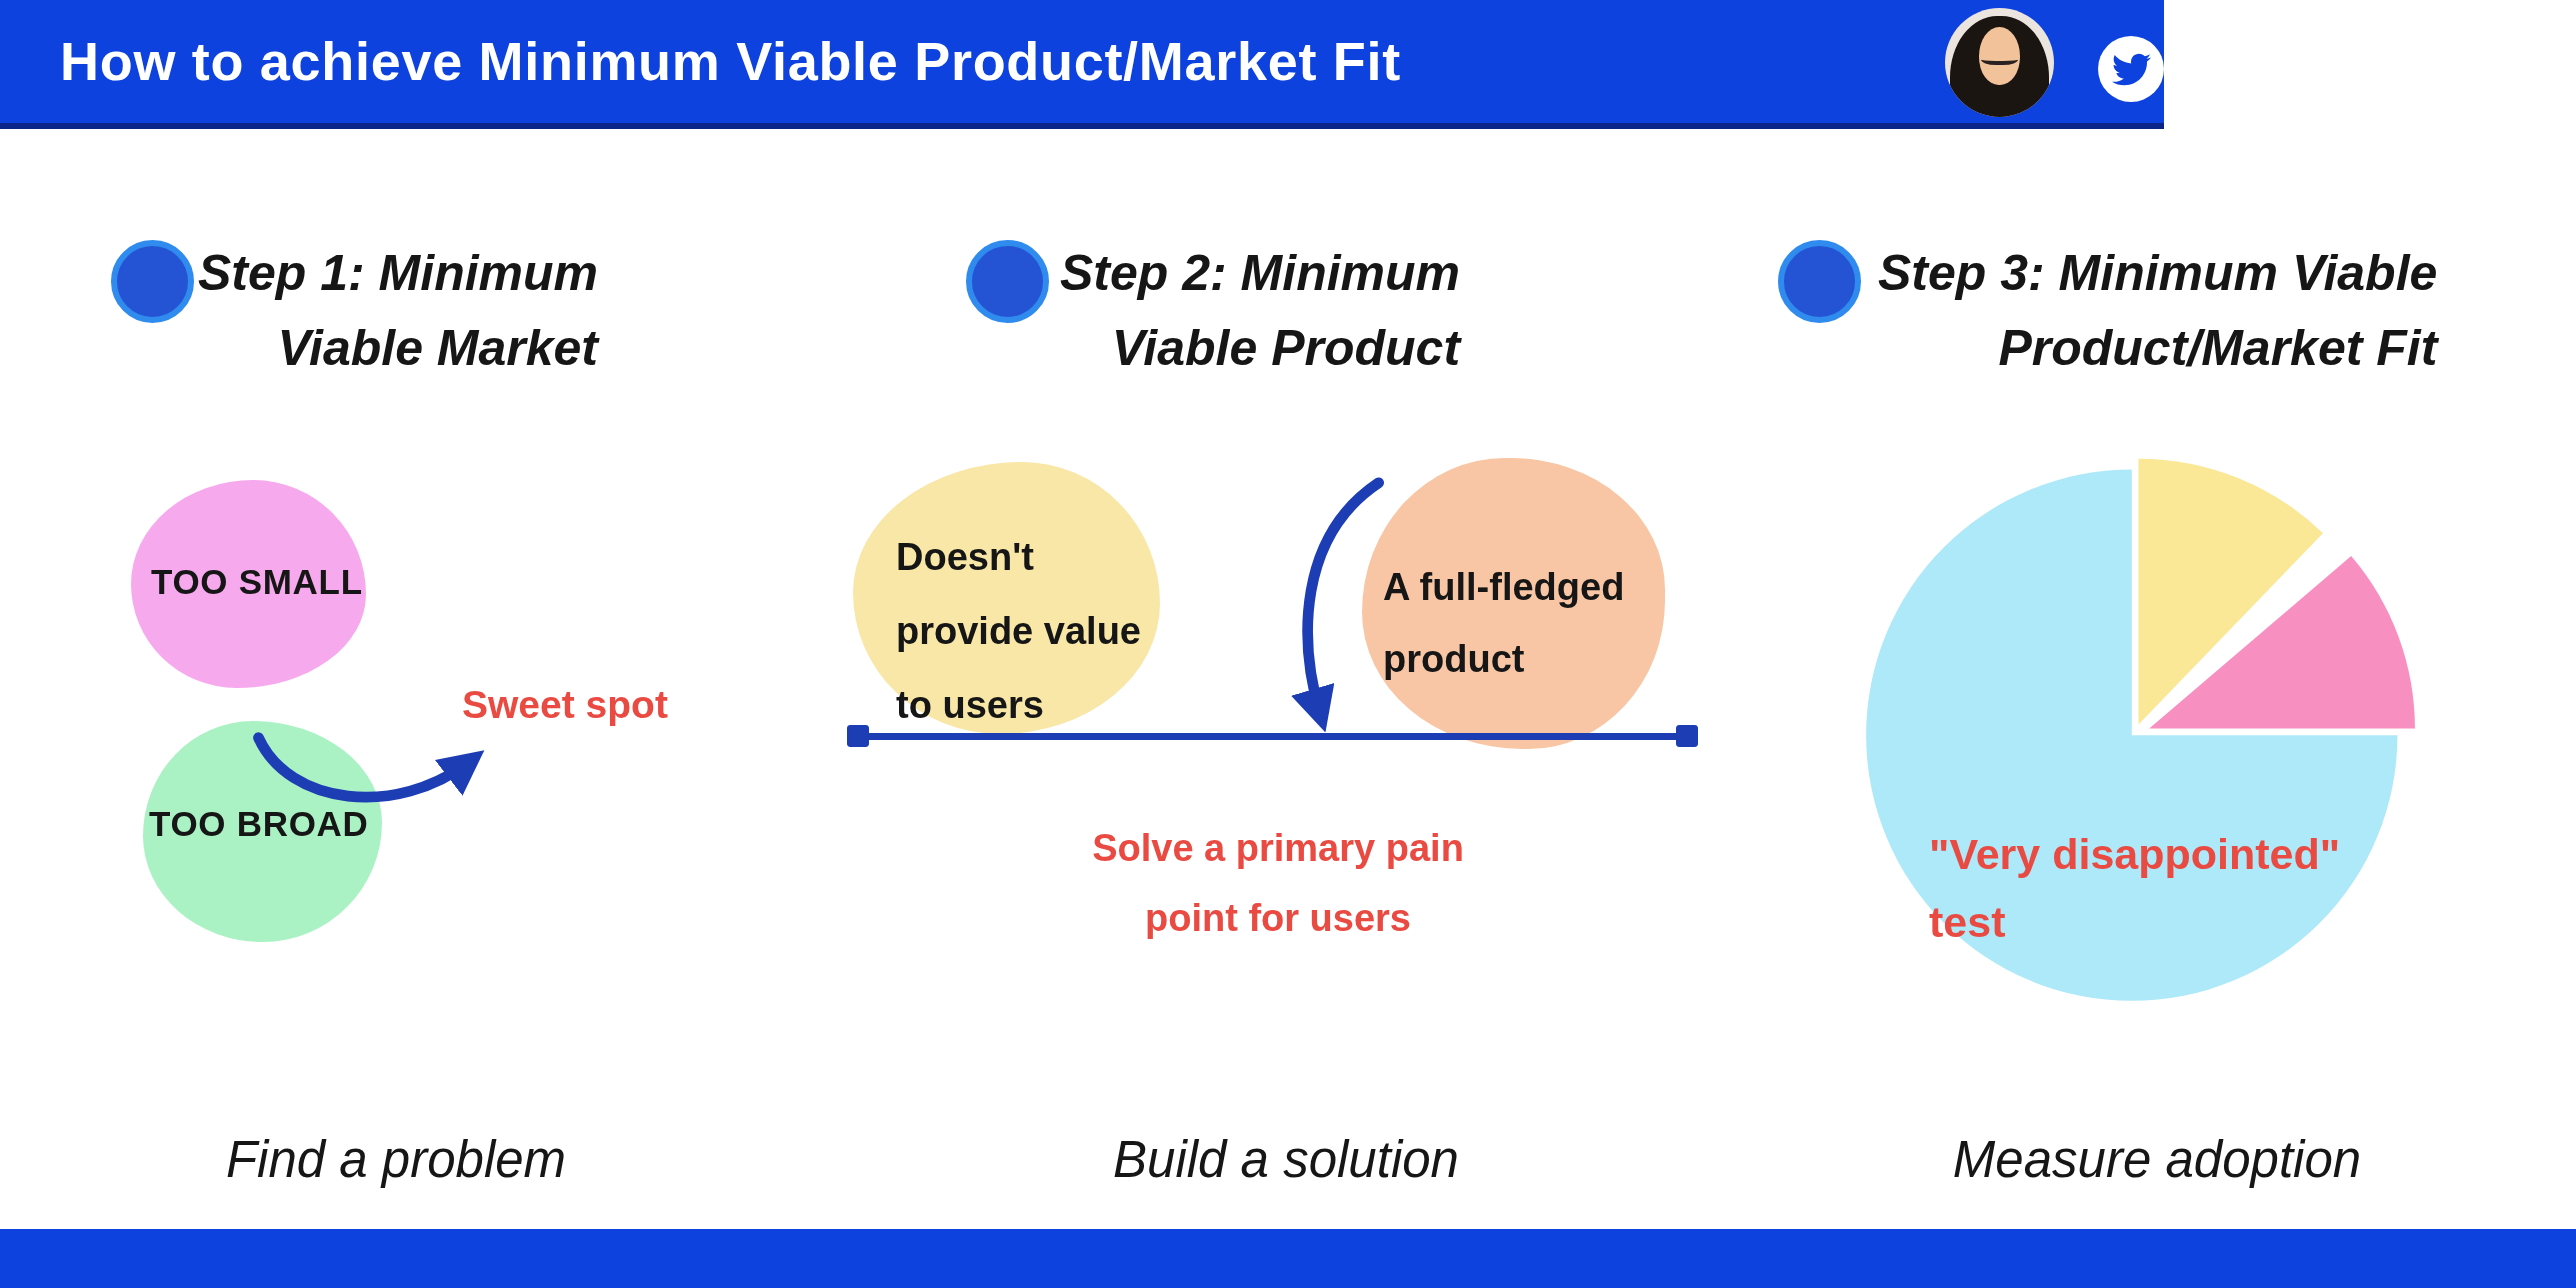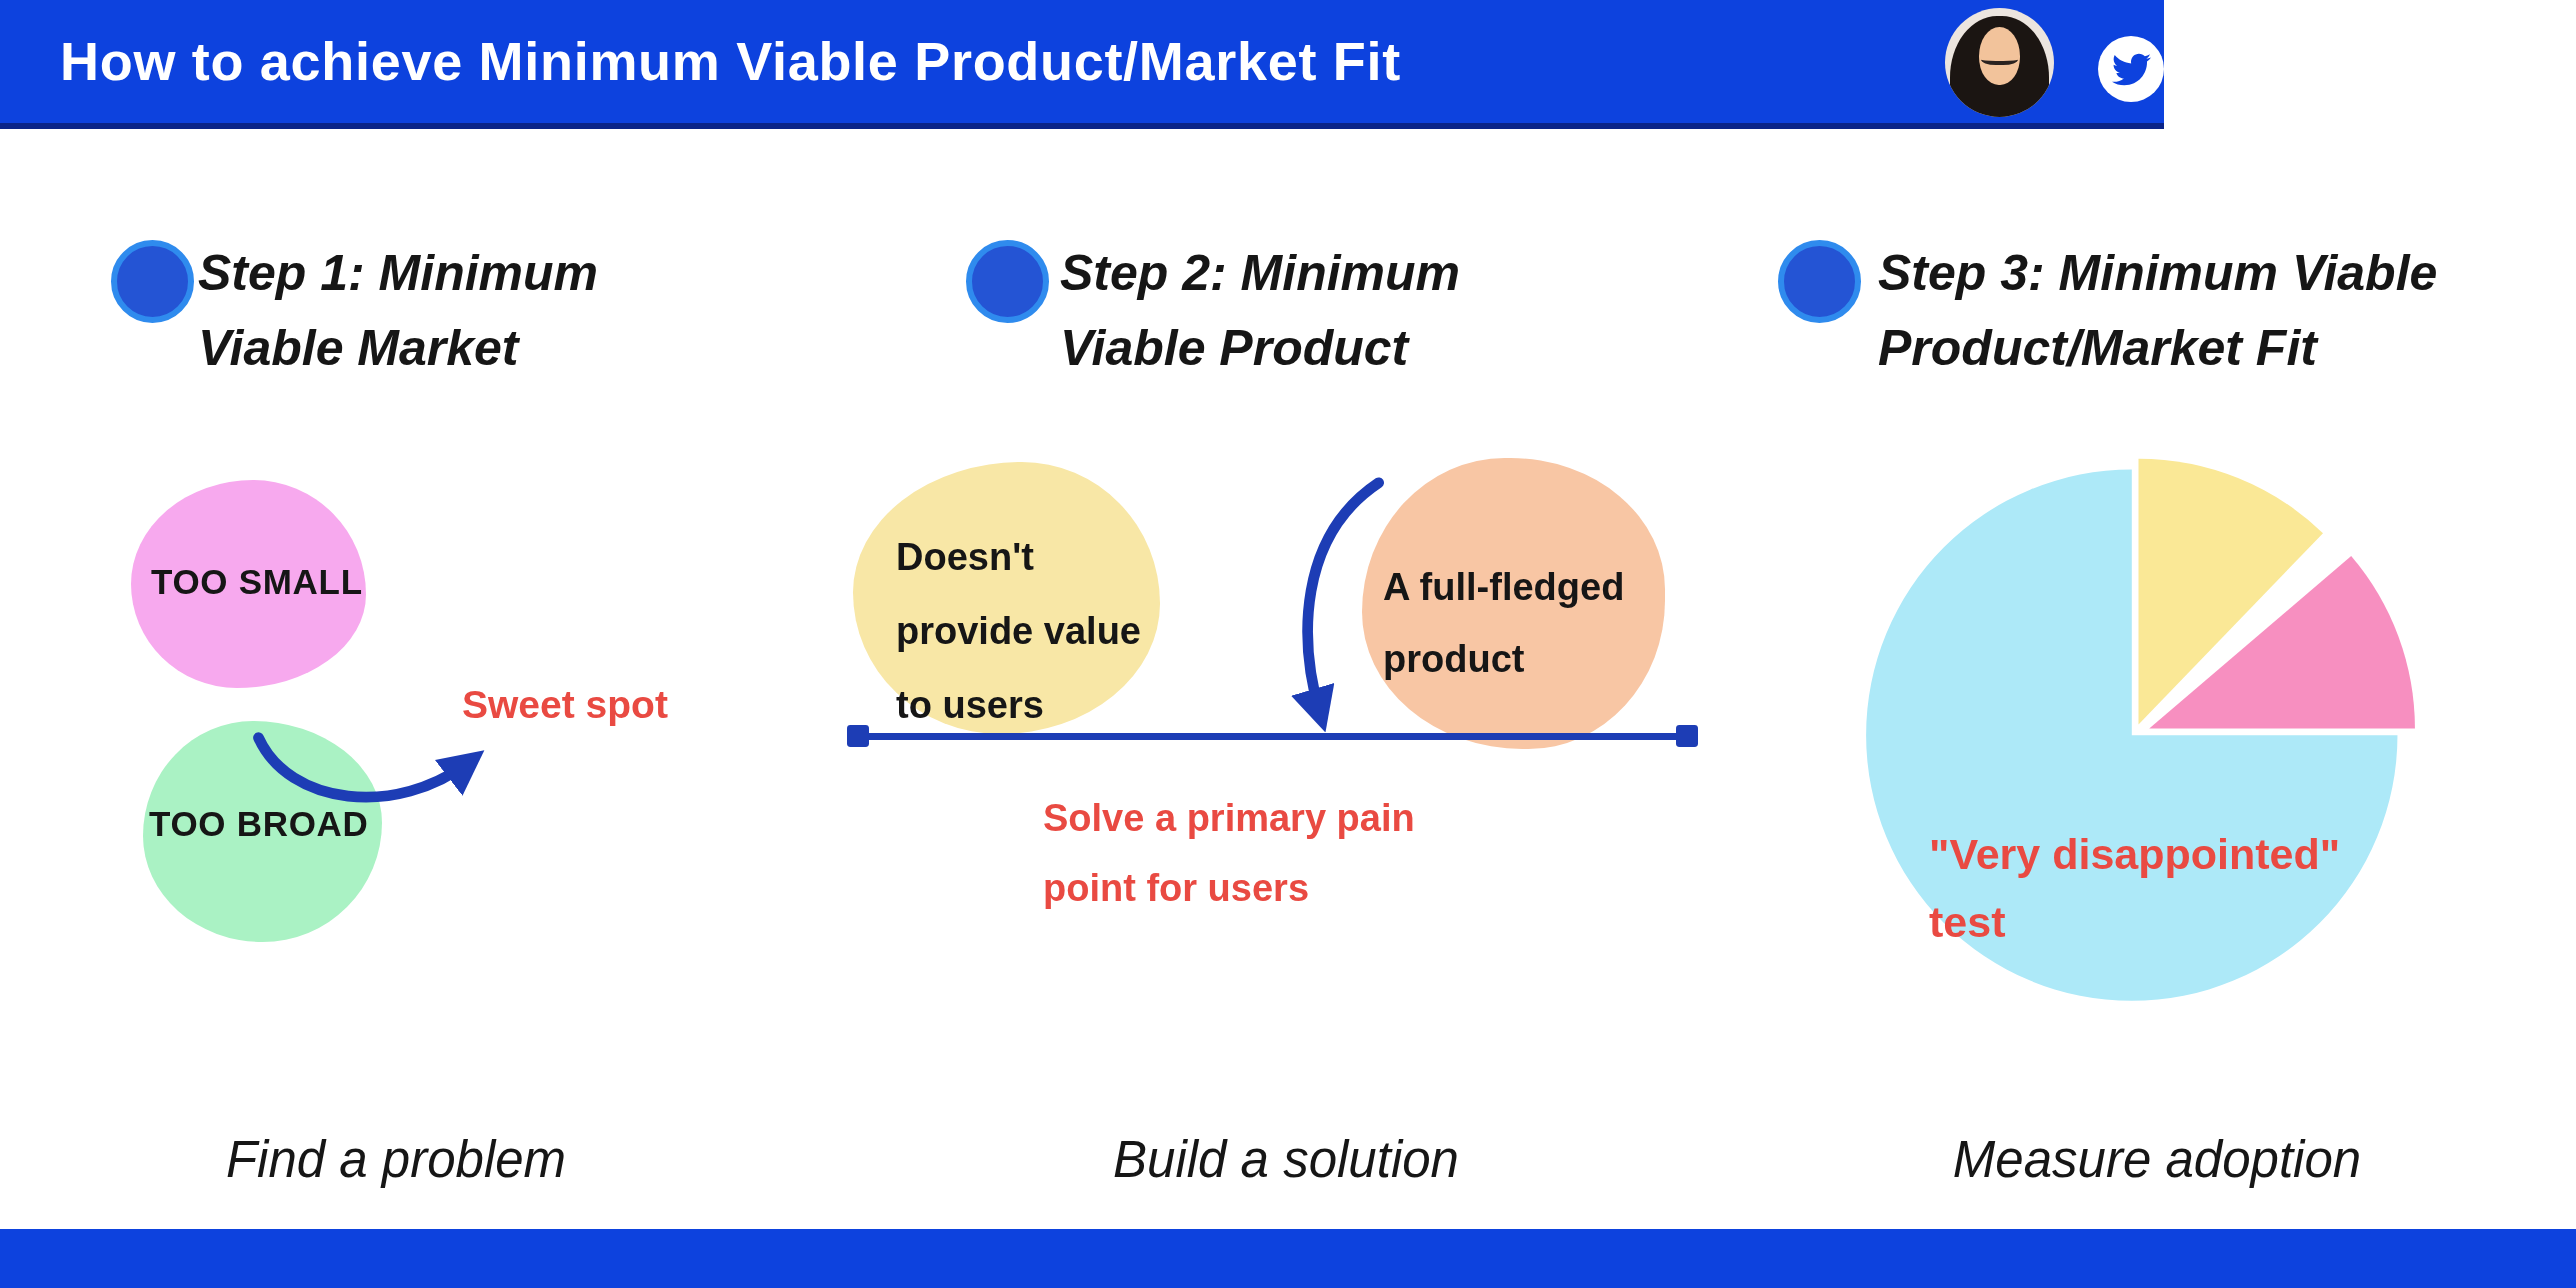--- a/index.html
+++ b/index.html
@@ -37,21 +37,21 @@
   
   .step-dot{
     position:absolute;width:71px;height:71px;border-radius:50%;
     background:var(--step-dot-fill,#2454d4);border:6.7px solid var(--step-dot-ring,#2f8bee);
   }
   .dot-1{left:111px;top:240px;}
   .dot-2{left:966px;top:240px;}
   .dot-3{left:1778px;top:240px;}
   .step-heading{
     position:absolute;color:var(--text-black,#161616);
-    font-size:50px;line-height:75px;font-weight:bold;font-style:italic;white-space:nowrap;
+    font-size:50px;line-height:75px;font-weight:bold;font-style:italic;white-space:nowrap;text-align:right;
   }
   .heading-1{left:198px;top:236px;}
   .heading-2{left:1060px;top:236px;}
   .heading-3{left:1878px;top:236px;}
   
   .blob{position:absolute;}
   .blob-pink{
     left:131px;top:480px;width:235px;height:208px;background:var(--blob-pink,#f7a9ee);
     border-radius:52% 48% 55% 45% / 50% 55% 45% 50%;
   }
@@ -72,21 +72,21 @@
   }
   .label-too-small{left:151px;top:562px;font-size:35px;letter-spacing:0.7px;}
   .label-too-broad{left:149px;top:804px;font-size:35px;letter-spacing:0.7px;}
   .label-yellow-blob{left:896px;top:520px;font-size:38px;line-height:74px;}
   .label-orange-blob{left:1383px;top:551px;font-size:38px;line-height:72px;}
   
   .red-note{
     position:absolute;color:var(--accent-red,#e94a42);font-weight:bold;white-space:nowrap;margin-top:20px;
   }
   .sweet-spot{left:462px;top:663px;font-size:39px;}
-  .solve-note{left:1043px;top:763px;width:470px;font-size:38px;line-height:70px;white-space:normal;}
+  .solve-note{left:1043px;top:793px;width:470px;text-align:center;font-size:38px;line-height:70px;white-space:normal;}
   .pie-note{left:1929px;top:800px;font-size:43px;line-height:68px;}
   
   .arrow-svg{position:absolute;overflow:visible;}
   .arrow-path{stroke:var(--arrow-blue,#1d3db5);stroke-width:16;fill:none;stroke-linecap:round;}
   .slider-line{
     position:absolute;left:849px;top:733px;width:848px;height:6.7px;
     background:var(--arrow-blue,#1d3db5);
   }
   .slider-handle{
     position:absolute;width:21.5px;height:21.5px;top:725px;border-radius:3.4px;

